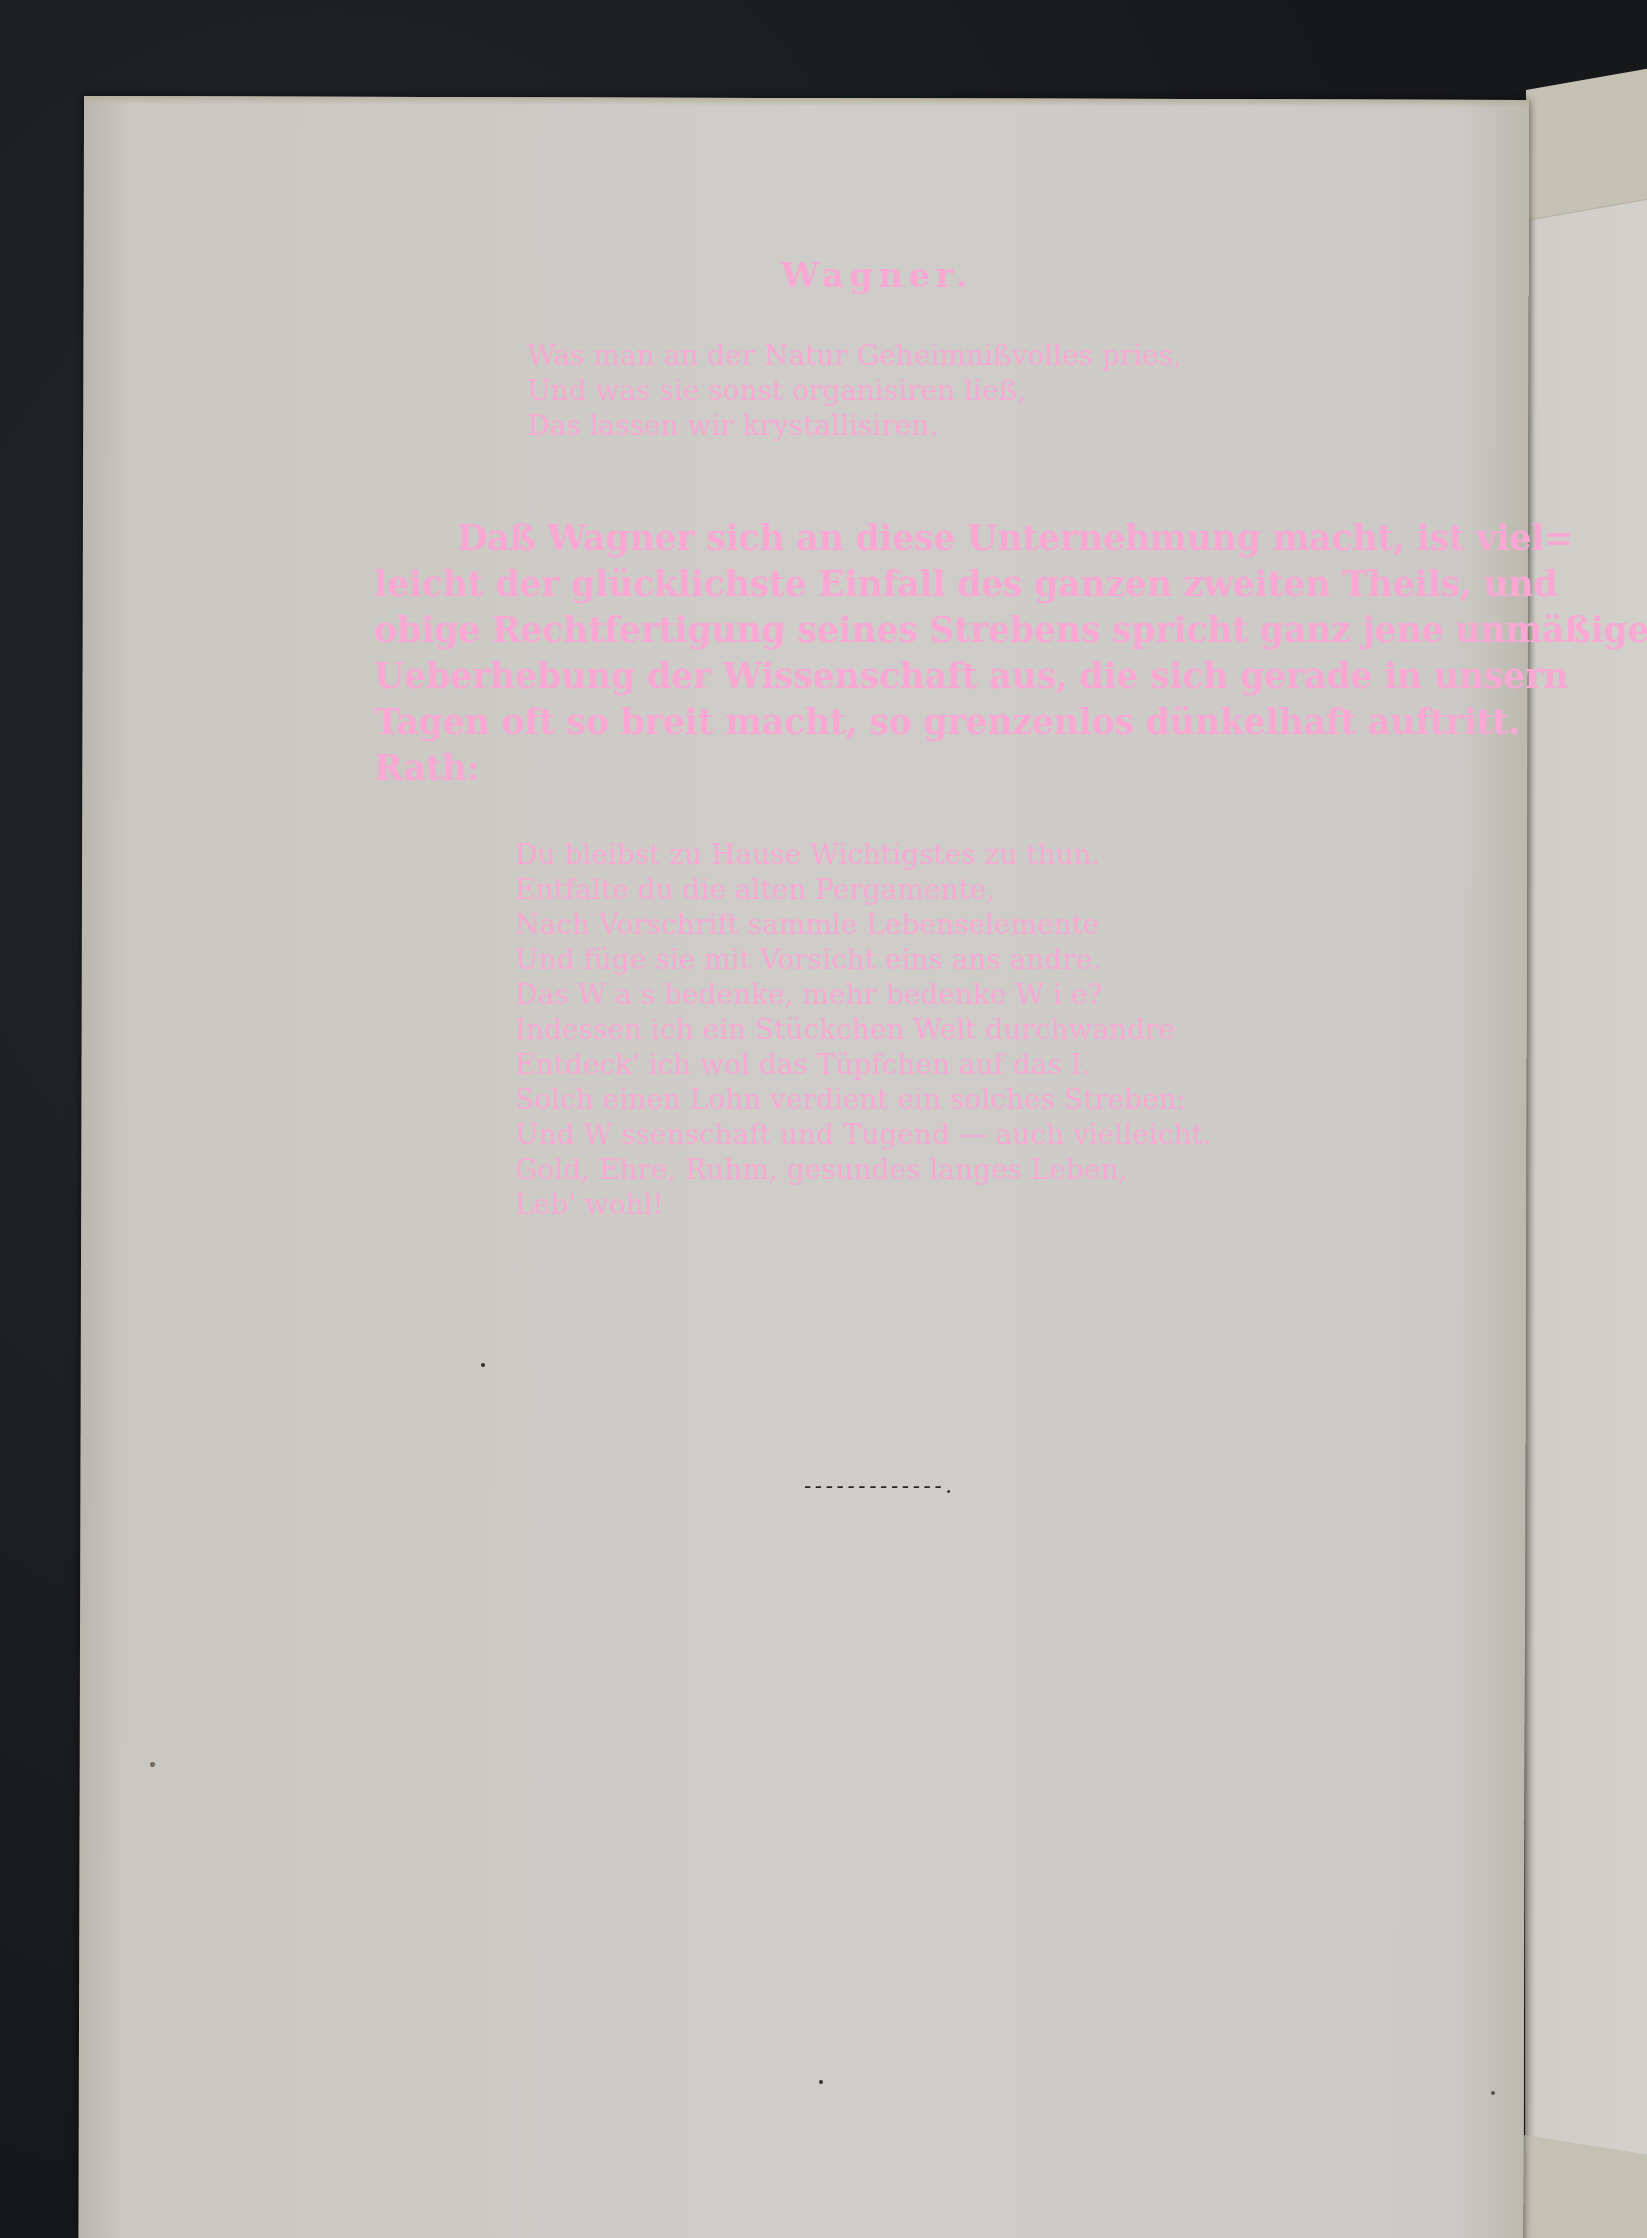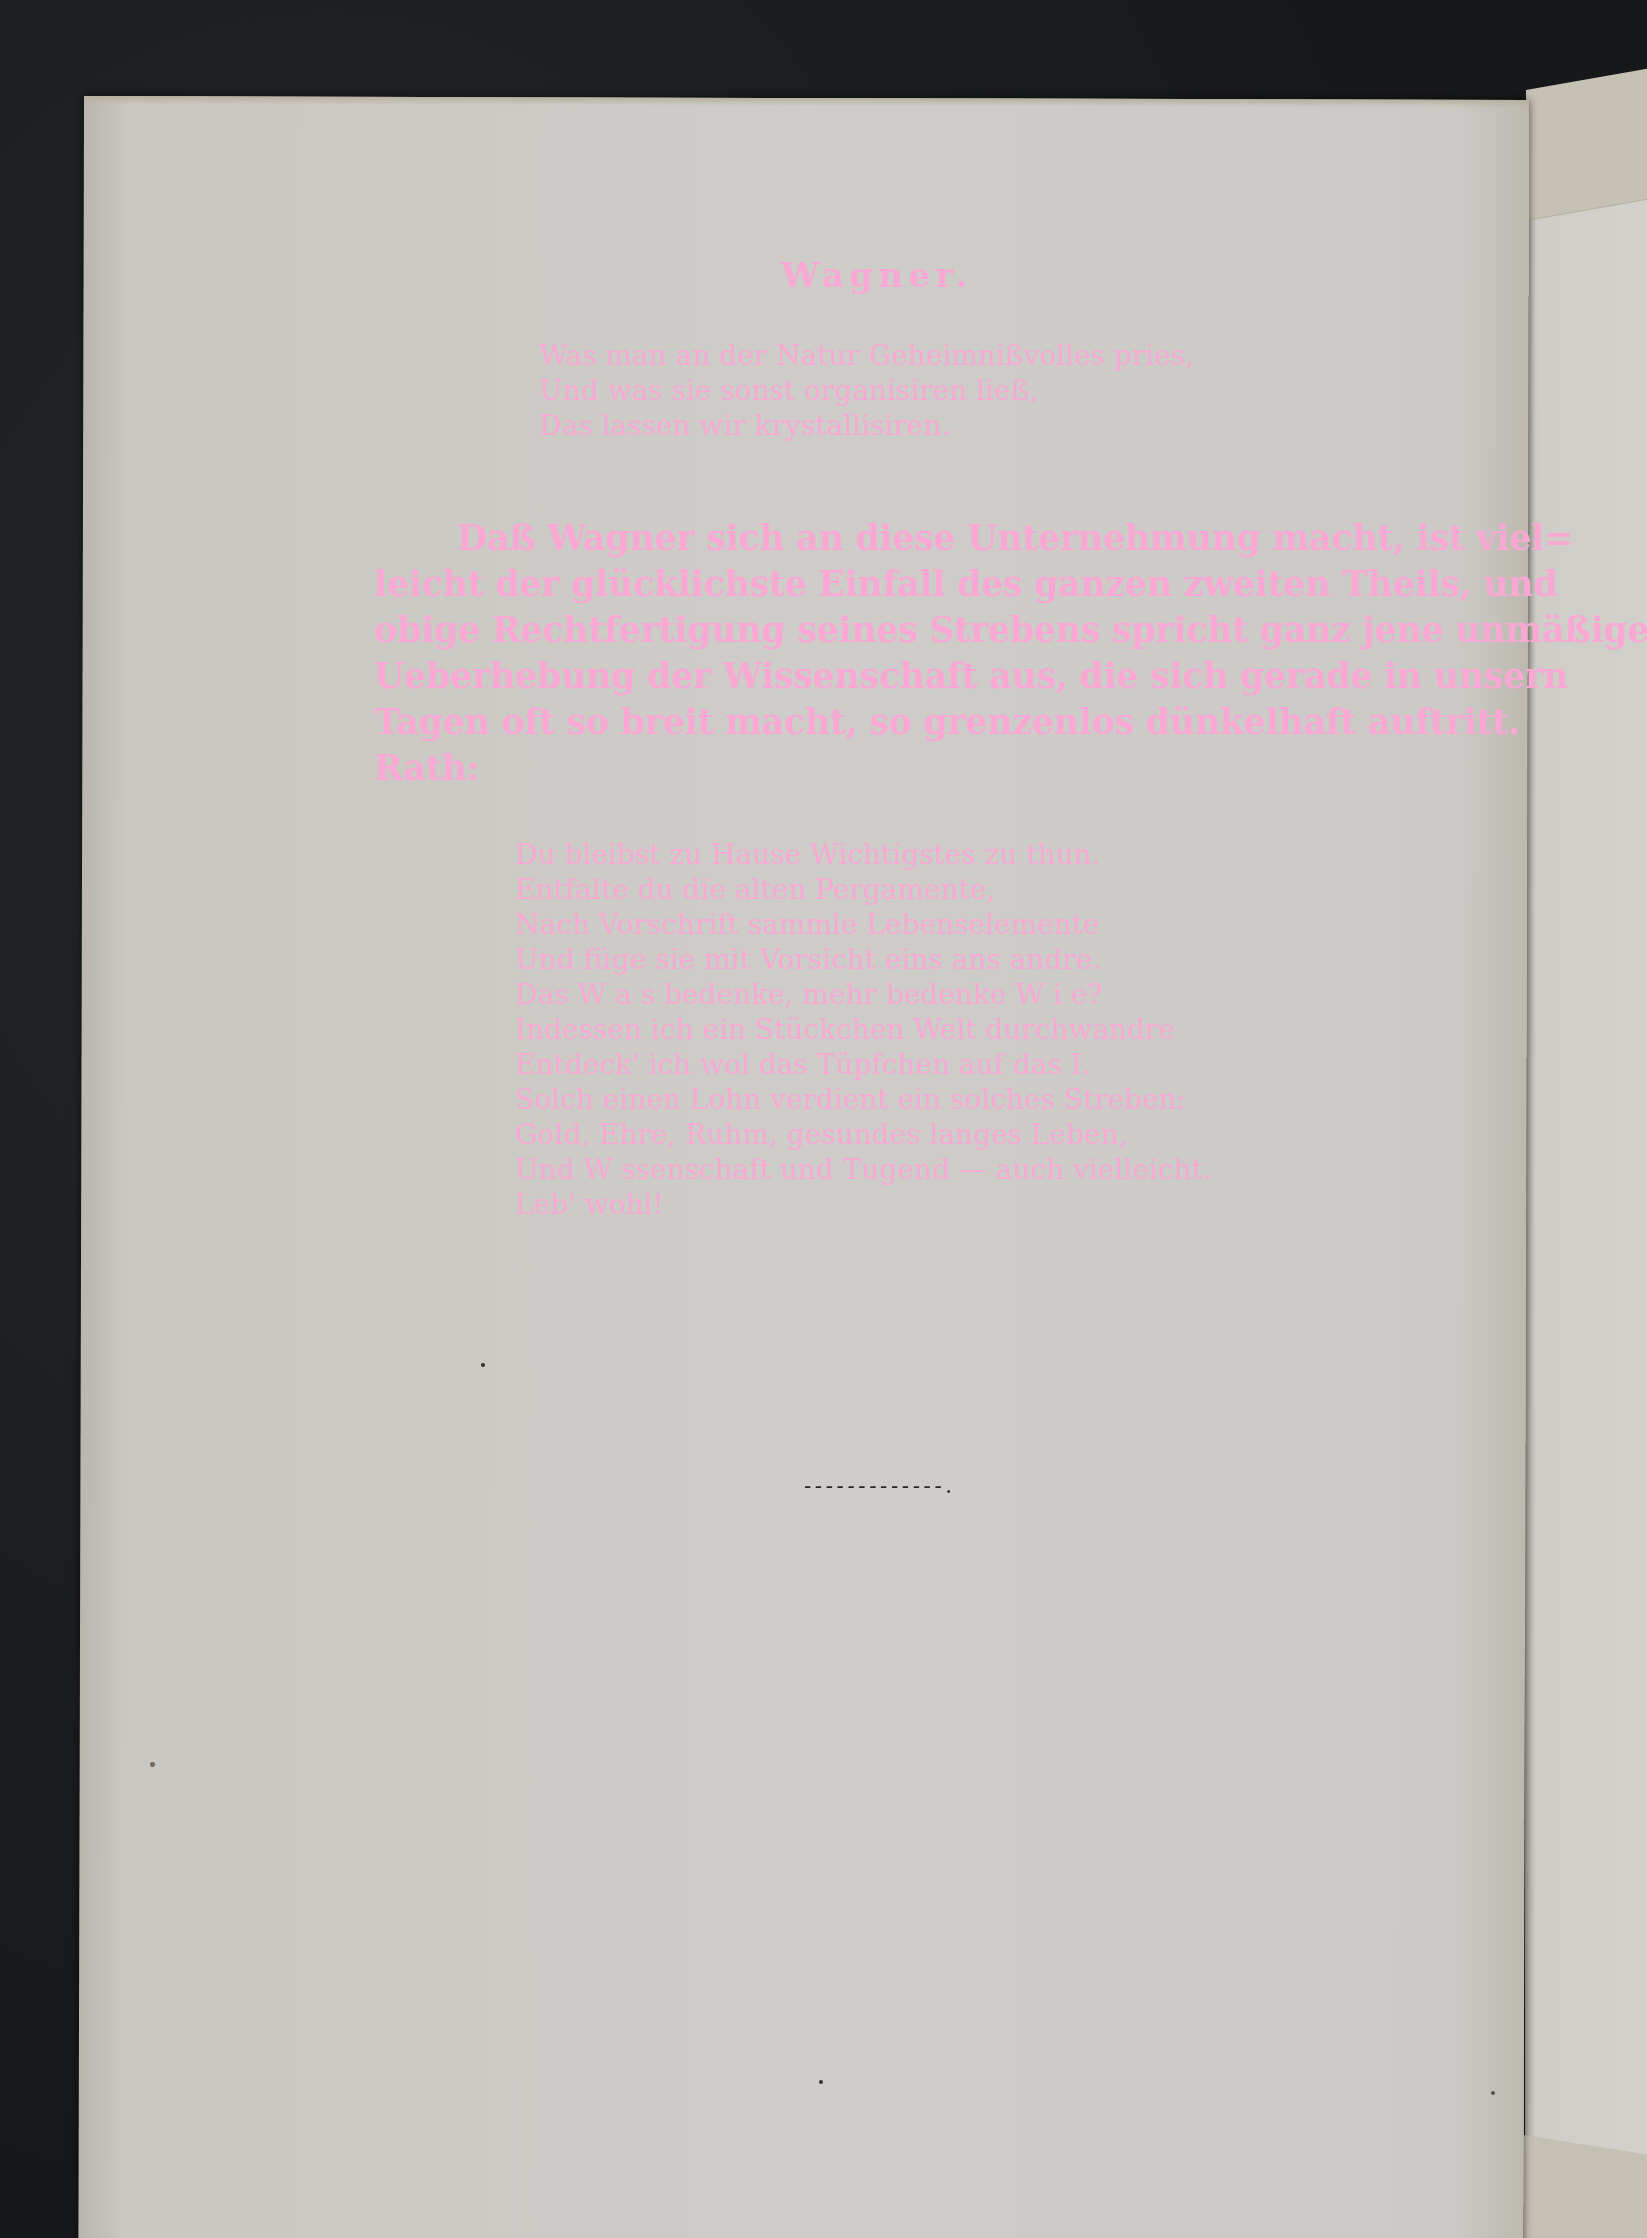--- a/index.html
+++ b/index.html
@@ -38,21 +38,21 @@
   .gutter-line {
     position: absolute; left: 1522px; top: 116px; width: 2.2px; height: 2297px;
     background: #8c877c;
   }
   .text { position: absolute; color: #f9a8d4; }
   .running-head {
     left: 698px; top: 255px; width: 358px; text-align: center;
     font-size: 34px; letter-spacing: 5.4px; font-weight: bold;
   }
   .verse { font-size: 28px; line-height: 35px; white-space: nowrap; }
-  .verse1 { left: 539px; top: 338px; }
+  .verse1 { left: 527px; top: 338px; }
   .verse2 { left: 515px; top: 837px; }
   .prose {
     left: 374px; top: 499px; width: 1014px;
     font-size: 35px; line-height: 46px; text-align: justify; font-weight: bold;
     letter-spacing: -0.4px;
     margin-top: 16px;
   }
   .prose-line { display: block; text-align: justify; text-align-last: justify; height: 46px; white-space: nowrap; }
   .prose-line.last { text-align-last: left; }
   .prose-line.first { padding-left: 83px; }
@@ -91,22 +91,22 @@
 
 <div class="text verse verse2">
   <div>Du bleibst zu Hause Wichtigstes zu thun.</div>
   <div>Entfalte du die alten Pergamente,</div>
   <div>Nach Vorschrift sammle Lebenselemente</div>
   <div>Und füge sie mit Vorsicht eins ans andre.</div>
   <div>Das W a s bedenke, mehr bedenke W i e?</div>
   <div>Indessen ich ein Stückchen Welt durchwandre</div>
   <div>Entdeck' ich wol das Tüpfchen auf das I.</div>
   <div>Solch einen Lohn verdient ein solches Streben:</div>
+  <div>Und W ssenschaft und Tugend — auch vielleicht.</div>
   <div>Gold, Ehre, Ruhm, gesundes langes Leben,</div>
-  <div>Und W ssenschaft und Tugend — auch vielleicht.</div>
   <div>Leb' wohl!</div>
 </div>
 
 <div class="divider">-------------.</div>
 
 <div class="speck" style="left:481px;top:1363px;width:3.6px;height:3.6px"></div>
 <div class="speck" style="left:150px;top:1762px;width:4.5px;height:4.5px;background:#7a6a5a"></div>
 <div class="speck" style="left:819px;top:2080px;width:4px;height:4px"></div>
 <div class="speck" style="left:1491px;top:2091px;width:4px;height:4px;background:#555"></div>
 

